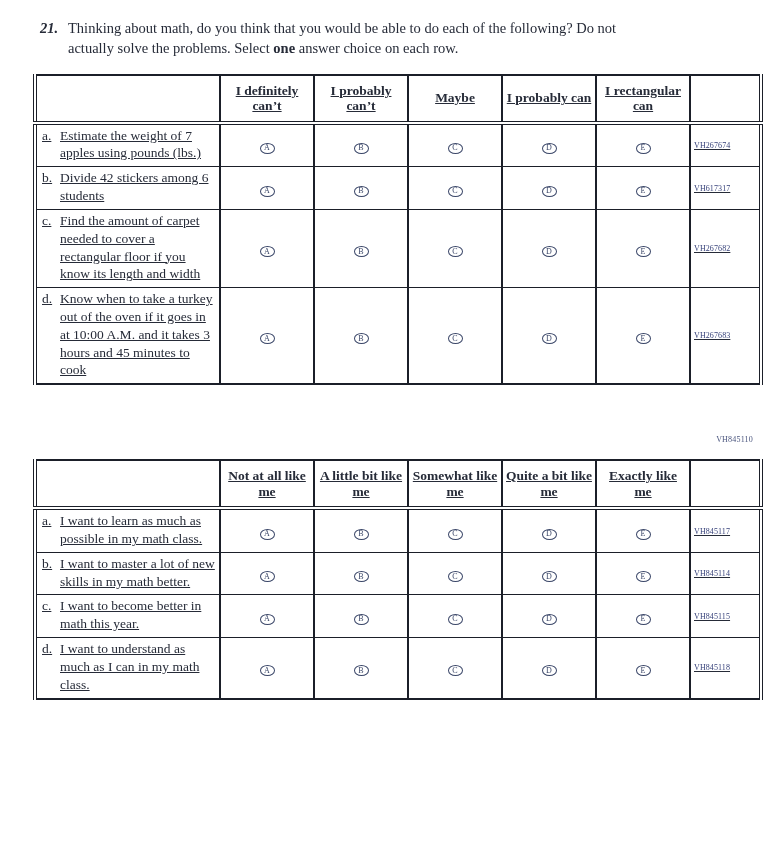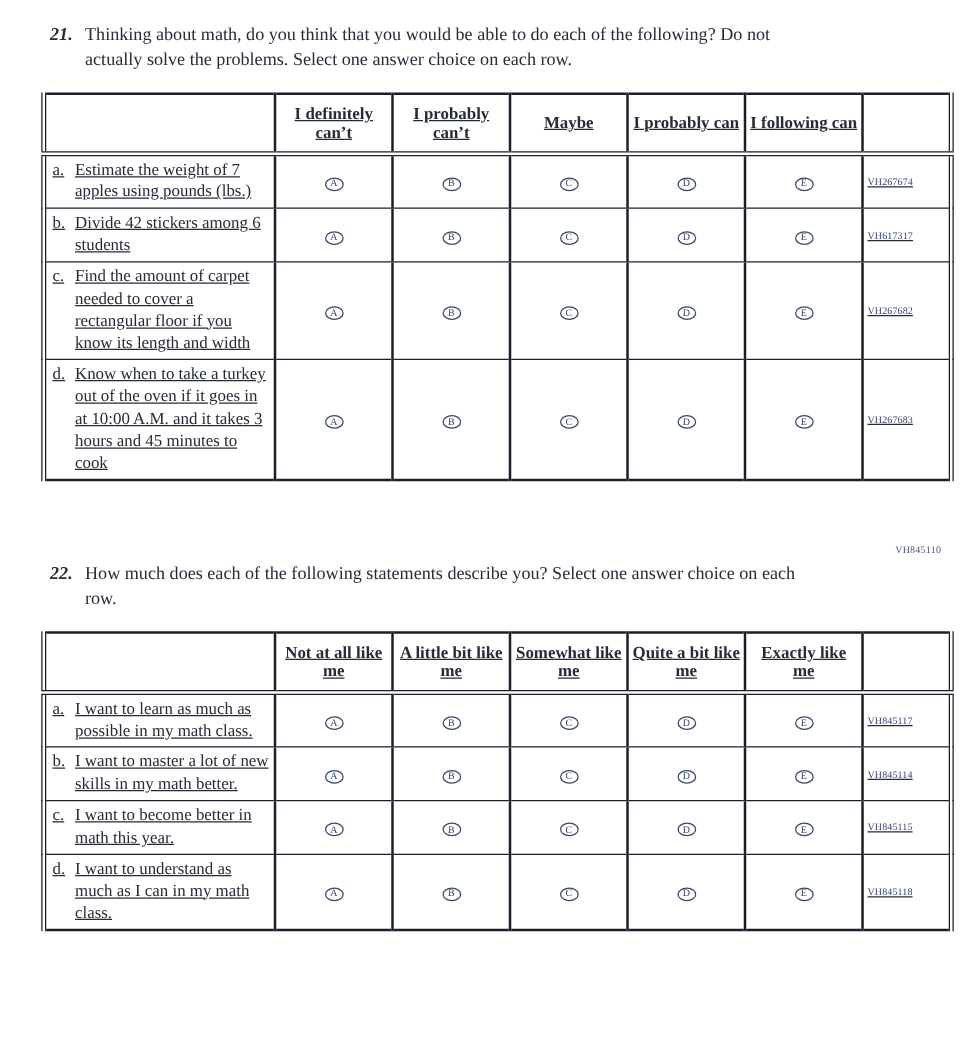--- a/index.html
+++ b/index.html
@@ -26,21 +26,21 @@
 
   .question {
     display: flex;
     margin: 5px 0 0 40px;
     width: 618px;
     font-size: 14.5px;
     line-height: 1.4;
   }
   .qnum { font-weight: bold; width: 28px; flex: none; font-style: italic; }
   .qtext { margin: 0; width: 590px; }
-  .qtext b { font-weight: normal; }
+  .qtext b { font-weight: bold; }
 
   table.qtable {
     margin: 15px 0 0 33px;
     border-collapse: collapse;
     table-layout: fixed;
     width: 726px;
     border-top: 2px solid #1b1f29;
     border-bottom: 2px solid #1b1f29;
     border-left: 4px double #1b1f29;
     border-right: 4px double #1b1f29;
@@ -119,21 +119,21 @@
         <col class="opt-col">
         <col class="code-col">
     </colgroup>
     <thead>
       <tr>
         <th></th>
         <th>I definitely can’t</th>
         <th>I probably can’t</th>
         <th>Maybe</th>
         <th>I probably can</th>
-        <th>I following can</th>
+        <th>I rectangular can</th>
         <th></th>
       </tr>
     </thead>
     <tbody>
       <tr>
         <td class="item-cell">
           <div class="item-wrap">
             <span class="item-label">a.</span>
             <span class="item-text">Estimate the weight of 7 apples using pounds (lbs.)</span>
           </div>
@@ -187,24 +187,20 @@
         <td class="opt-cell"><span class="bubble">E</span></td>
         <td class="code-cell">VH267683</td>
       </tr>
     </tbody>
   </table>
 
   <div class="code-line second">
     <span>VH845110</span>
   </div>
 
-  <div class="question">
-    <span class="qnum">22.</span>
-    <p class="qtext"><span>How much does each of the following statements describe you? Select </span><b>one</b><span> answer choice on each row.</span></p>
-  </div>
 
   <table class="qtable">
     <colgroup>
       <col class="item-col">
         <col class="opt-col">
         <col class="opt-col">
         <col class="opt-col">
         <col class="opt-col">
         <col class="opt-col">
         <col class="code-col">

